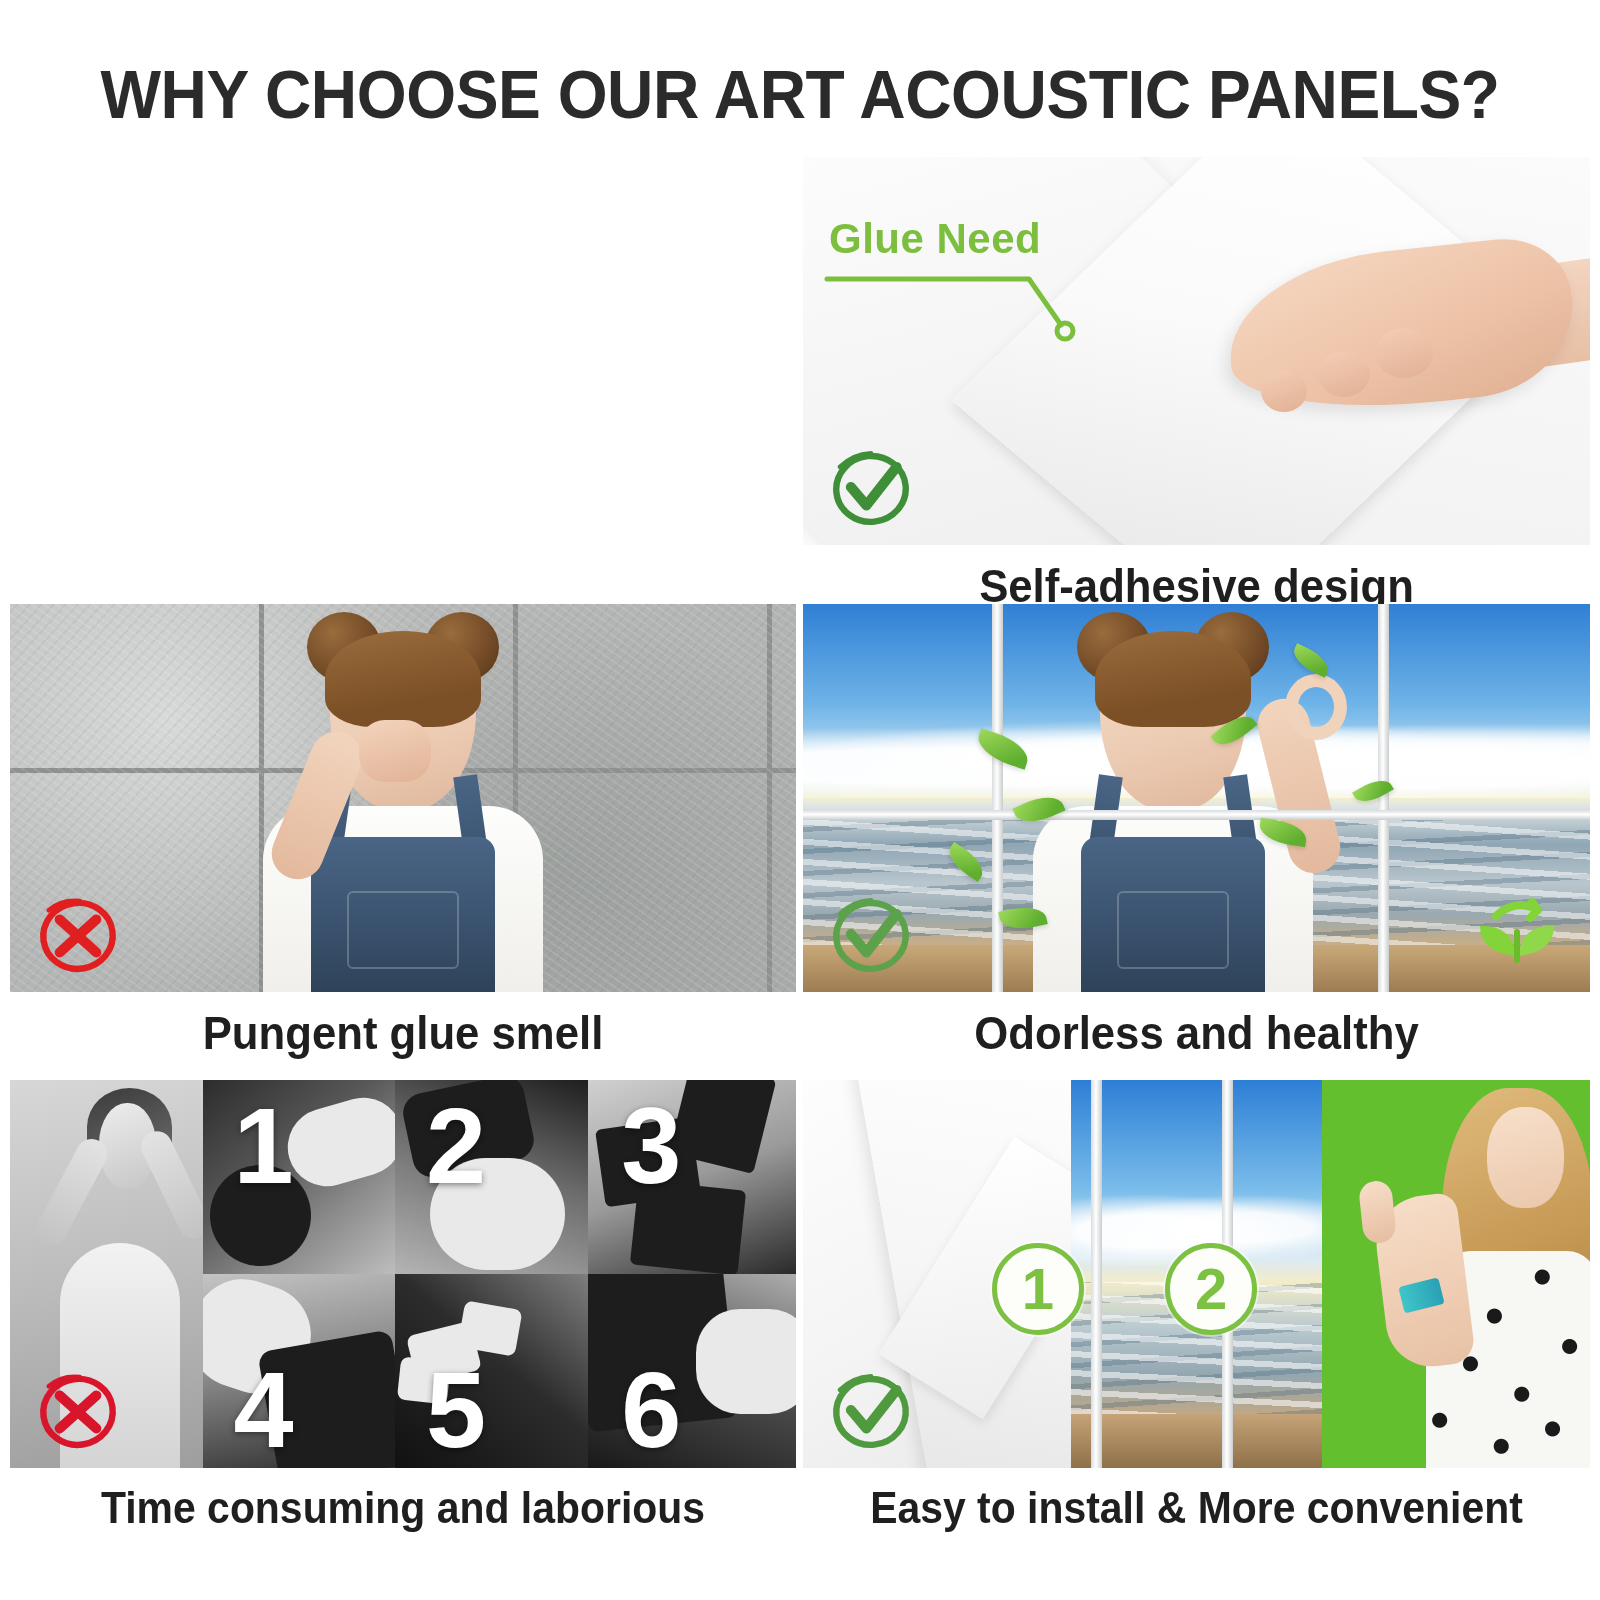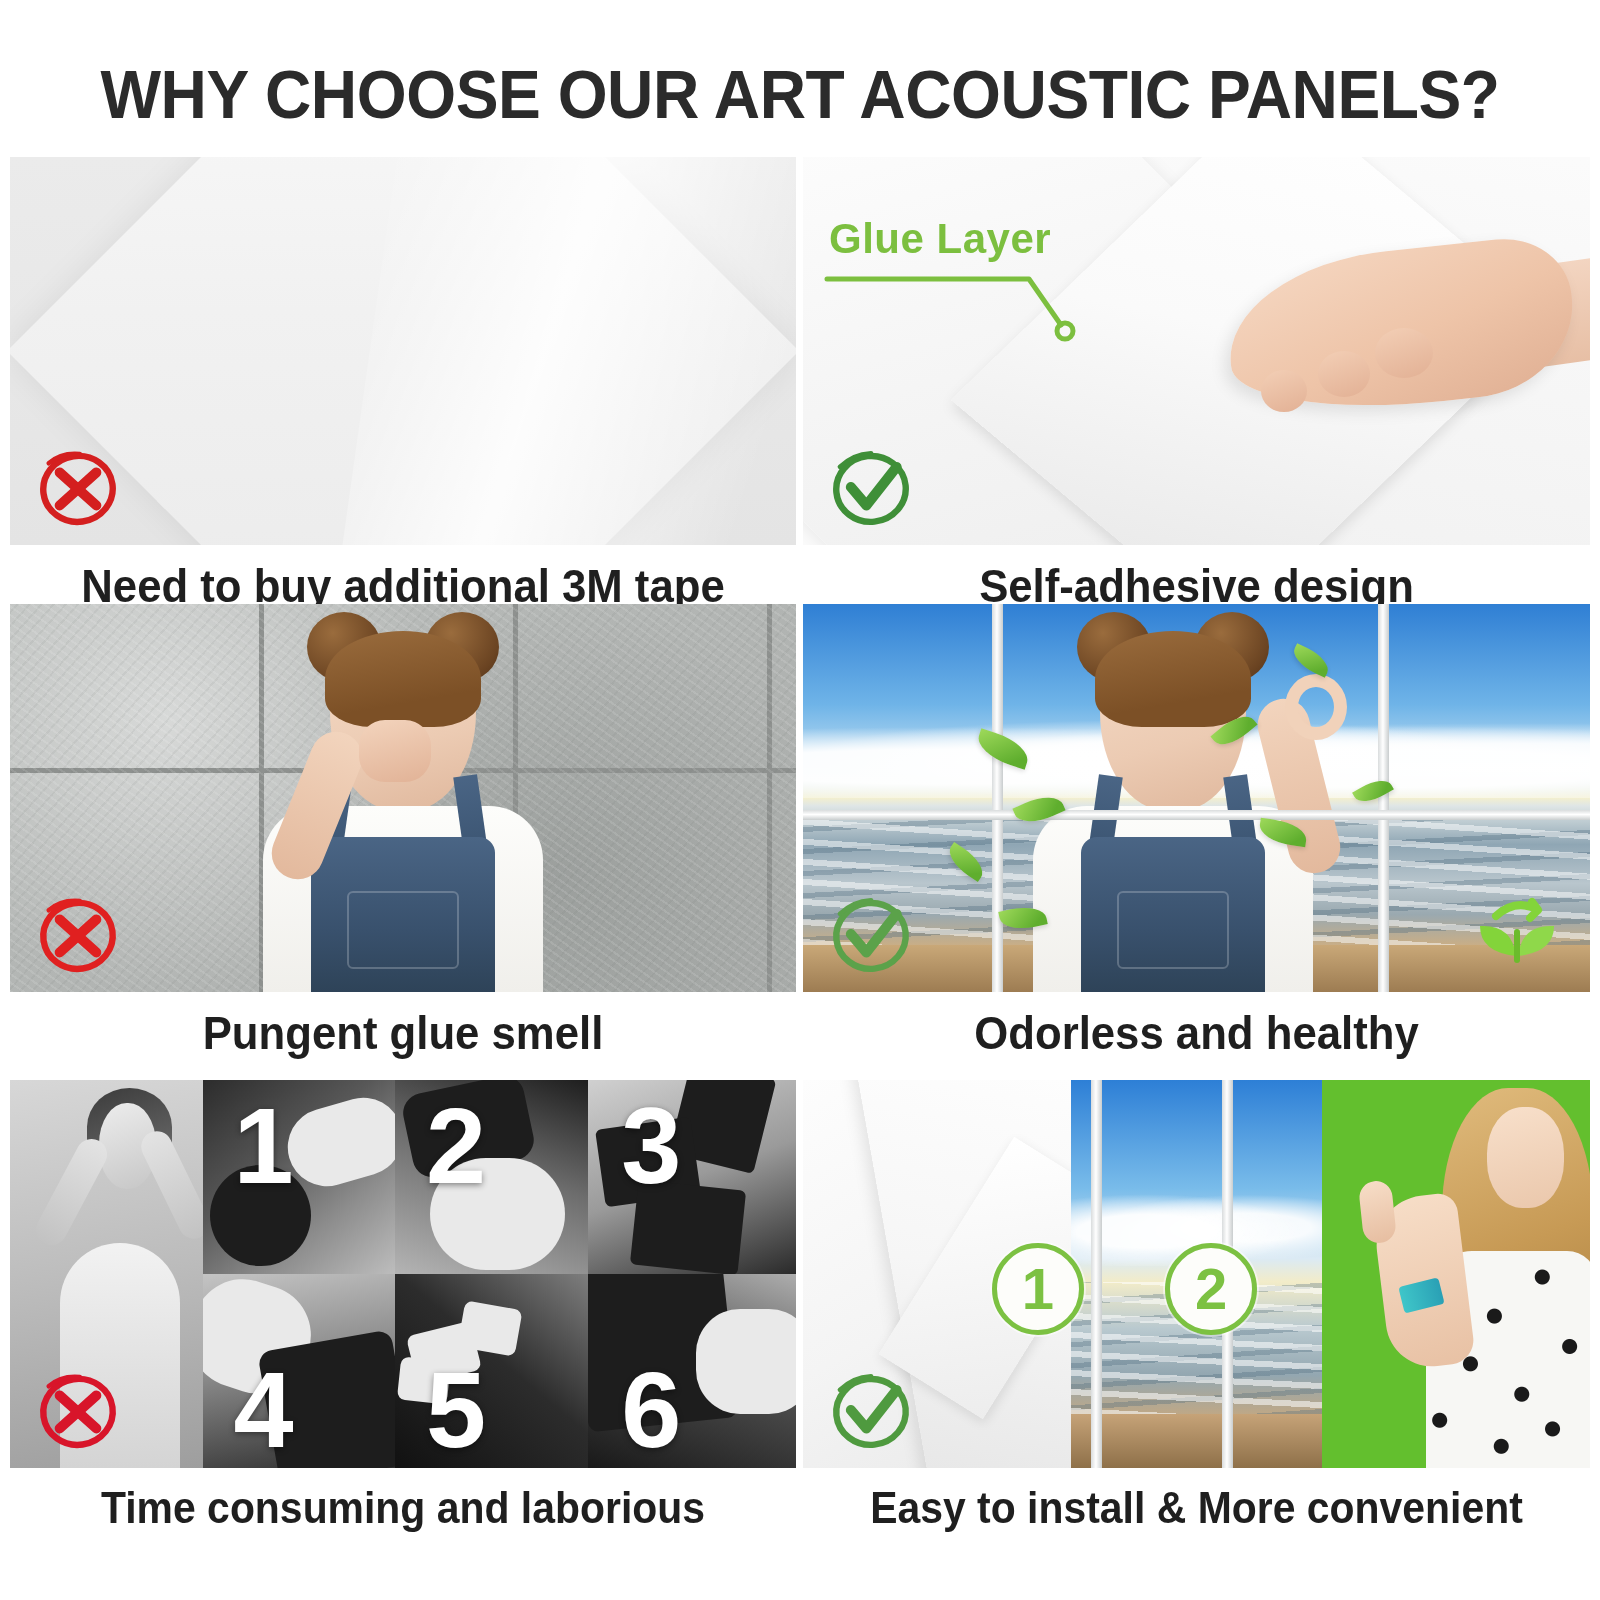--- a/index.html
+++ b/index.html
@@ -331,49 +331,34 @@
 </style>
 </head>
 <body>
 
 <div class="page">
 
   <div class="title">WHY CHOOSE OUR ART ACOUSTIC PANELS?</div>
 
   <div class="grid">
 
-    <div class="cell col-l row-1">
-      <div class="photo p1">
-        <div class="diamond"></div>
-        <div class="sheen"></div>
-        <div class="badge">
-          <svg viewBox="0 0 100 94">
-            <ellipse cx="50" cy="48" rx="38" ry="36" fill="none" stroke="#d41f1f" stroke-width="7" stroke-linecap="round" transform="rotate(-8 50 48)"></ellipse>
-            <path d="M18 20 Q32 8 52 10" fill="none" stroke="#d41f1f" stroke-width="5" stroke-linecap="round"></path>
-            <path d="M30 30 L70 66" stroke="#d41f1f" stroke-width="11" stroke-linecap="round"></path>
-            <path d="M70 30 L30 66" stroke="#d41f1f" stroke-width="11" stroke-linecap="round"></path>
-          </svg>
-        </div>
-      </div>
-      <div class="caption">Need to buy additional 3M tape</div>
-    </div>
 
     <div class="cell col-r row-1">
       <div class="photo p2">
         <div class="sheet-r"></div>
         <div class="sheet-l"></div>
         <div class="fold"></div>
 
         <div class="arm"></div>
         <div class="hand"></div>
         <div class="knuckle" style="right:20%; top:44%; width:58px; height:50px;"></div>
         <div class="knuckle" style="right:28%; top:50%; width:52px; height:46px;"></div>
         <div class="knuckle" style="right:36%; top:55%; width:46px; height:42px;"></div>
 
-        <div class="glue-label">Glue Layer</div>
+        <div class="glue-label">Glue Need</div>
         <div class="glue-leader">
           <svg viewBox="0 0 270 90">
             <path d="M6 14 L208 14 L240 60" fill="none" stroke="#7cbf3f" stroke-width="5" stroke-linecap="round" stroke-linejoin="round"></path>
             <circle cx="244" cy="66" r="8" fill="none" stroke="#7cbf3f" stroke-width="5"></circle>
           </svg>
         </div>
 
         <div class="badge">
           <svg viewBox="0 0 100 94">
             <ellipse cx="50" cy="48" rx="38" ry="36" fill="none" stroke="#3f8f38" stroke-width="7" stroke-linecap="round" transform="rotate(-6 50 48)"></ellipse>

